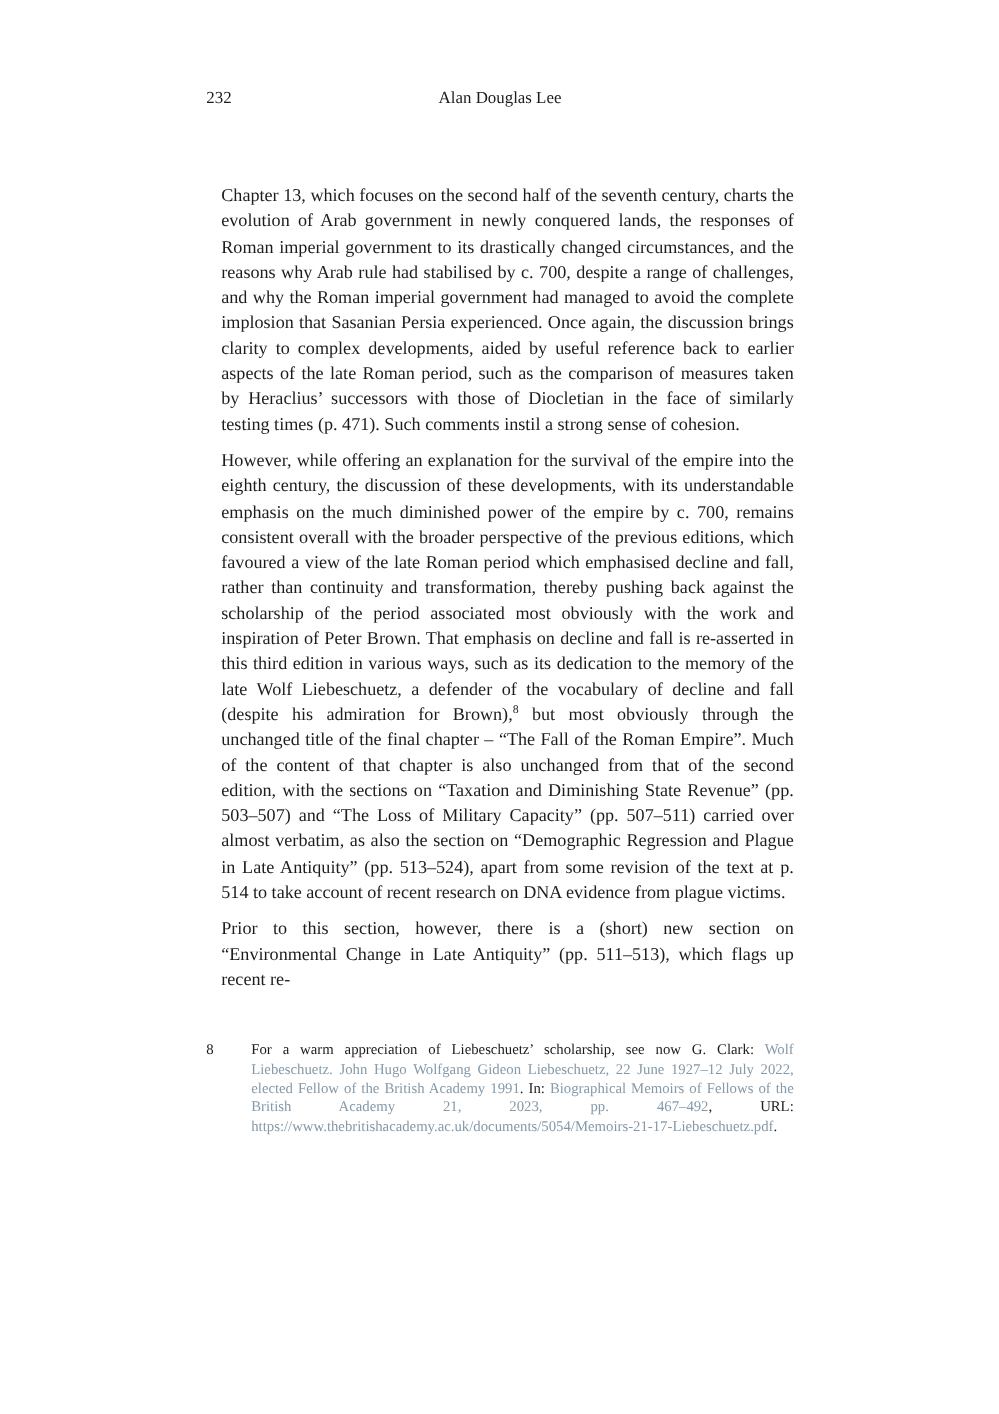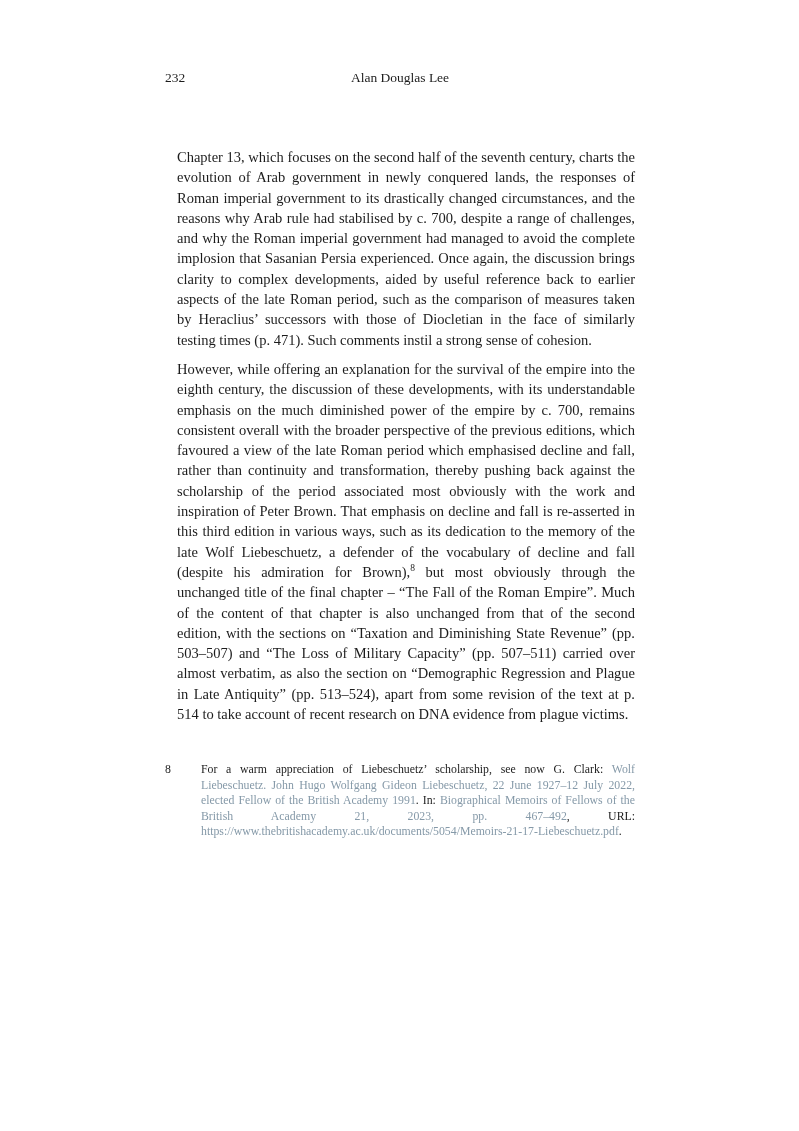--- a/index.html
+++ b/index.html
@@ -77,20 +77,21 @@
 
     <header class="pagehead">
       <span class="pagenum">232</span>
       <span class="running">Alan Douglas Lee</span>
     </header>
 
     <p class="body-par">Chapter 13, which focuses on the second half of the seventh century, charts the evolution of Arab government in newly conquered lands, the responses of Roman imperial government to its drastically changed circumstances, and the reasons why Arab rule had stabilised by c. 700, despite a range of challenges, and why the Roman imperial government had managed to avoid the complete implosion that Sasanian Persia experienced. Once again, the discussion brings clarity to complex developments, aided by useful reference back to earlier aspects of the late Roman period, such as the comparison of measures taken by Heraclius’ successors with those of Diocletian in the face of similarly testing times (p. 471). Such comments instil a strong sense of cohesion.</p>
 
     <p class="body-par"><span>However, while offering an explanation for the survival of the empire into the eighth century, the discussion of these developments, with its understandable emphasis on the much diminished power of the empire by c. 700, remains consistent overall with the broader perspective of the previous editions, which favoured a view of the late Roman period which emphasised decline and fall, rather than continuity and transformation, thereby pushing back against the scholarship of the period associated most obviously with the work and inspiration of Peter Brown. That emphasis on decline and fall is re-asserted in this third edition in various ways, such as its dedication to the memory of the late Wolf Liebeschuetz, a defender of the vocabulary of decline and fall (despite his admiration for Brown),</span><sup class="fnref">8</sup><span> but most obviously through the unchanged title of the final chapter – “The Fall of the Roman Empire”. Much of the content of that chapter is also unchanged from that of the second edition, with the sections on “Taxation and Diminishing State Revenue” (pp. 503–507) and “The Loss of Military Capacity” (pp. 507–511) carried over almost verbatim, as also the section on “Demographic Regression and Plague in Late Antiquity” (pp. 513–524), apart from some revision of the text at p. 514 to take account of recent research on DNA evidence from plague victims.</span></p>
 
+    <p class="body-par">Prior to this section, however, there is a (short) new section on “Environmental Change in Late Antiquity” (pp. 511–513), which flags up recent re-</p>
 
     <div class="footnote">
       <span class="fn-num">8</span>
       <div class="fn-text"><span>For a warm appreciation of Liebeschuetz’ scholarship, see now G. Clark: </span><span class="muted">Wolf Liebeschuetz. John Hugo Wolfgang Gideon Liebeschuetz, 22 June 1927–12 July 2022, elected Fellow of the British Academy 1991</span><span>. In: </span><span class="muted">Biographical Memoirs of Fellows of the British Academy 21, 2023, pp. 467–492</span><span>, URL: </span><a class="fn-link" href="#">https://www.thebritishacademy.ac.uk/documents/5054/Memoirs-21-17-Liebeschuetz.pdf</a><span>.</span></div>
     </div>
 
   </div>
 </div>
 
 </body></html>

